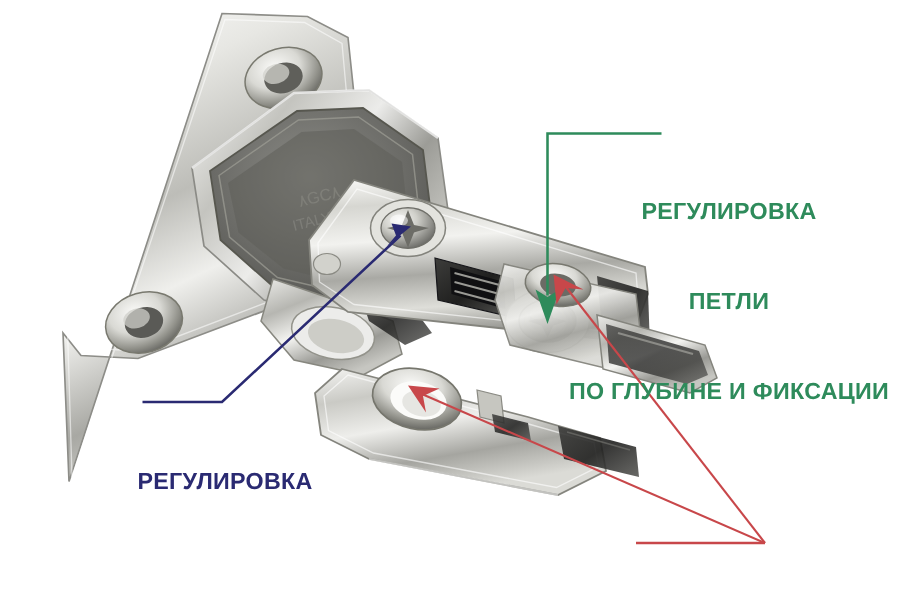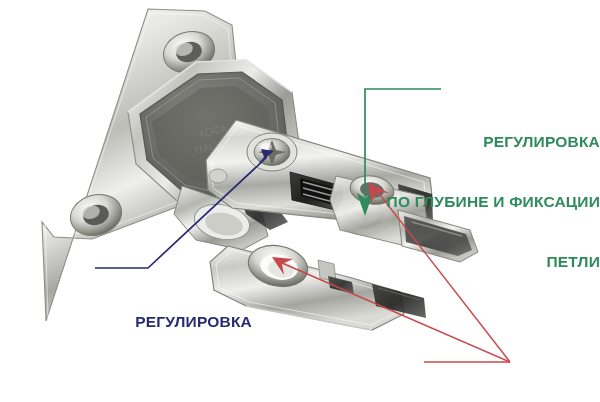--- a/index.html
+++ b/index.html
@@ -50,21 +50,21 @@
     font-size: 15.5px;
   }
   .callout.red {
     left: 412px;
     top: 362px;
     width: 186px;
     text-align: center;
     color: #c8474a;
     font-size: 15.5px;
   }
-  .cl-line { display: block; text-align: right; }
+  .cl-line { display: block; }
 </style>
 </head>
 <body>
 
 <div id="stage">
 
   <svg id="photo-layer" viewBox="0 0 600 402">
     <defs>
       <linearGradient id="gMetalA" x1="0" y1="0" x2="0.3" y2="1">
         <stop offset="0%" stop-color="#fdfdfc"></stop>
@@ -238,22 +238,22 @@
       <path d="M424 362 L510 362" fill="none" stroke="#c8474a" stroke-width="1.7"></path>
       <path d="M510 362 L377 191" fill="none" stroke="#c8474a" stroke-width="1.4"></path>
       <path d="M510 362 L282 263" fill="none" stroke="#c8474a" stroke-width="1.4"></path>
       <path d="M369 183 L371 203 L377 192 L389 193 Z" fill="#c8474a"></path>
       <path d="M272 257 L293 259 L282 264 L284 275 Z" fill="#c8474a"></path>
     </g>
   </svg>
 
   <div class="callout green">
     <span class="cl-line">РЕГУЛИРОВКА</span>
+    <span class="cl-line">ПЕТЛИ</span>
     <span class="cl-line">ПО ГЛУБИНЕ И ФИКСАЦИИ</span>
-    <span class="cl-line">ПЕТЛИ</span>
   </div>
 
   <div class="callout blue">
     <span class="cl-line">РЕГУЛИРОВКА</span>
   </div>
 
   <div class="callout red">
     
     
   </div>

